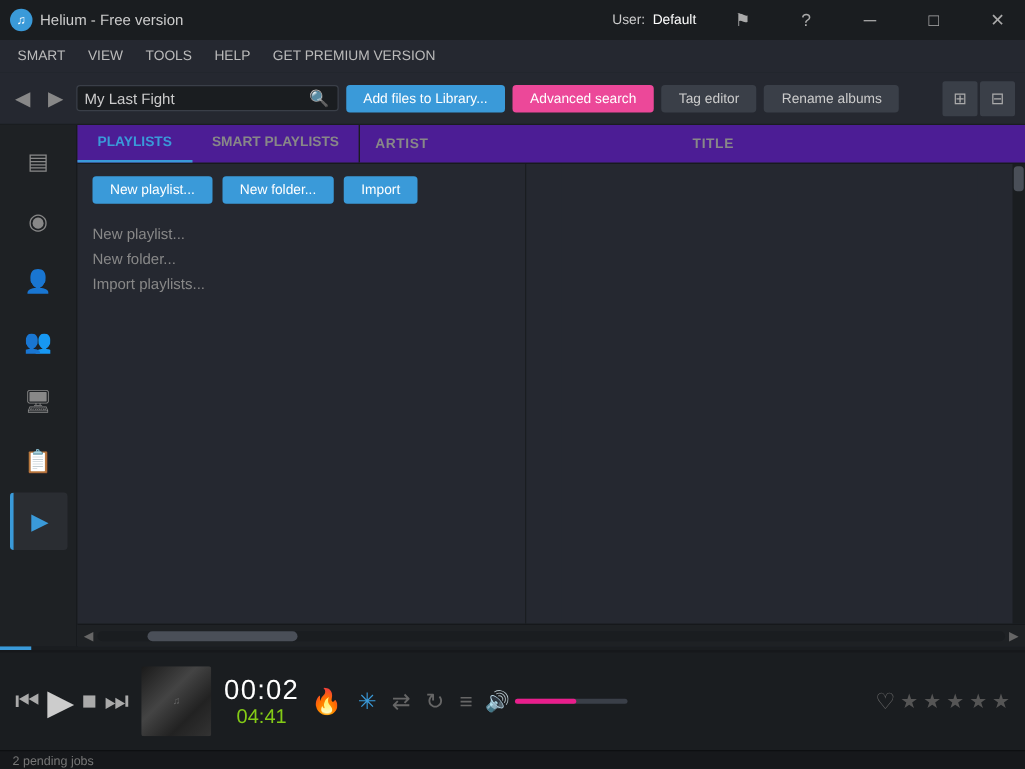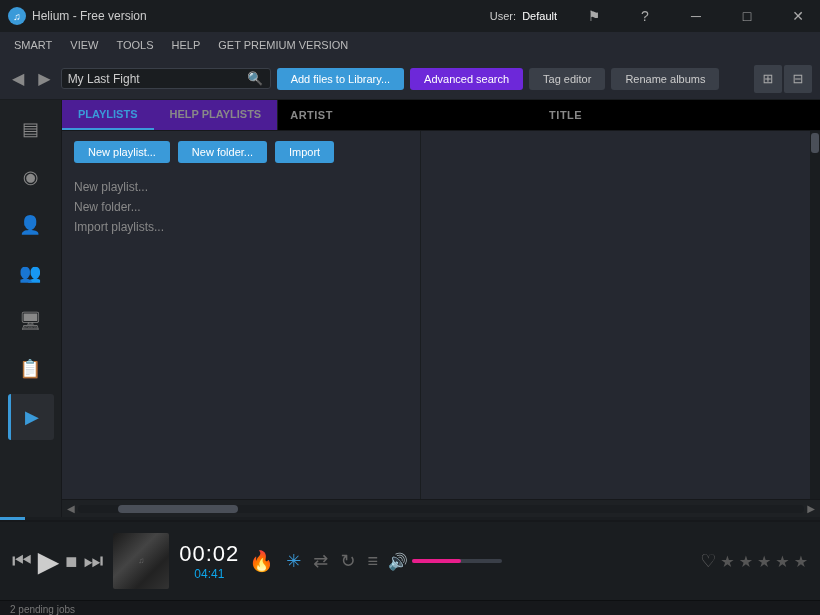--- a/index.html
+++ b/index.html
@@ -133,21 +133,21 @@
       color: #ccc;
     }
     .toolbar-btn-blue {
       background: #3a9ad9;
       color: white;
     }
     .toolbar-btn-gray {
       background: #3a3f48;
     }
     .toolbar-btn-active {
-      background: #6d28d9;
+      background: #ec4899;
       color: white;
     }
     #view-buttons {
       margin-left: auto;
       display: flex;
       gap: 2px;
     }
     .view-btn {
       width: 28px;
       height: 28px;
@@ -351,22 +351,22 @@
       align-items: center;
       min-width: 60px;
     }
     #current-time {
       font-size: 22px;
       color: #fff;
       font-weight: 300;
       letter-spacing: 1px;
     }
     #total-time {
-      font-size: 12px;
-      color: #0ea5e9;
+      font-size: 16px;
+      color: #84cc16;
     }
     #playback-extras {
       display: flex;
       align-items: center;
       gap: 12px;
       color: #666;
       font-size: 18px;
     }
     .extra-btn {
       cursor: pointer;
@@ -489,23 +489,23 @@
     <div class="sidebar-icon" style="font-size:18px;">🖥</div>
     <div class="sidebar-icon" style="font-size:18px;">📋</div>
     <div class="sidebar-icon active" style="font-size:18px; color:#3a9ad9;">▶</div>
   </div>
 
   <div id="content">
 
     <div style="display:flex; align-items:stretch; background:#1e2124; border-bottom:1px solid #16181b;">
       <div id="tabs" style="border-bottom:none;">
         <div class="tab active">PLAYLISTS</div>
-        <div class="tab">HELP PLAYLISTS</div>
+        <div class="tab">SMART PLAYLISTS</div>
       </div>
-      <div style="flex:1; display:flex; align-items:center; padding: 0 12px; background:#000000; border-left:1px solid #1a1d20;">
+      <div style="flex:1; display:flex; align-items:center; padding: 0 12px; background:#4c1d95; border-left:1px solid #1a1d20;">
         <span class="col-header col-artist">ARTIST</span>
         <span class="col-header col-title">TITLE</span>
       </div>
     </div>
 
     <div style="display:flex; flex:1; overflow:hidden;gap:28px;">
       <div id="playlist-area" style="width:350px; border-right:1px solid #1a1d20;">
         <div id="playlist-actions">
           <button class="pl-btn">New playlist...</button>
           <button class="pl-btn">New folder...</button>

